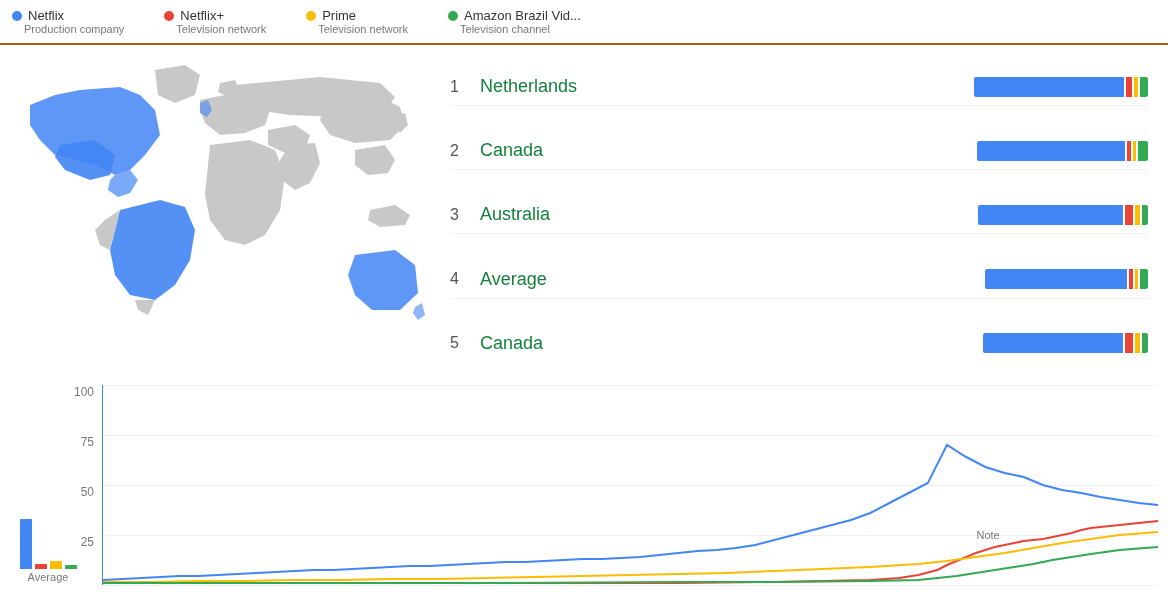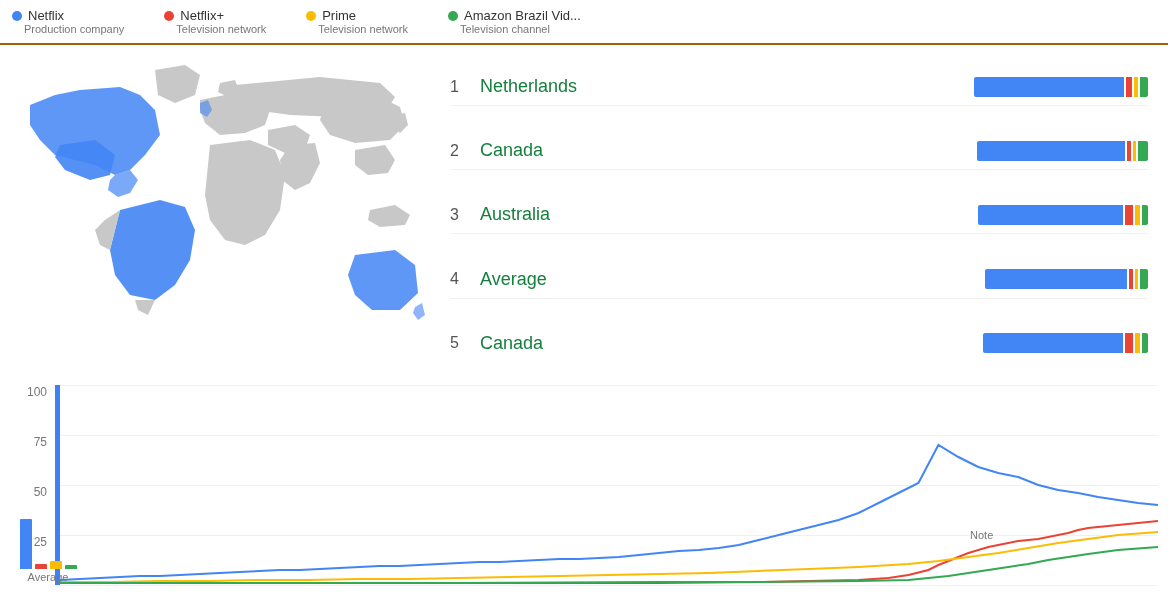--- a/index.html
+++ b/index.html
@@ -135,21 +135,21 @@
       align-items: flex-end;
       padding-right: 8px;
     }
     .y-label {
       font-size: 12px;
       color: #777;
     }
     .chart-area {
       position: relative;
       height: 200px;
-      border-left: 5px solid #3b82f6;
+      border-left: 1px solid #3b82f6;
       margin-bottom: 30px;
     }
     .chart-grid-line {
       position: absolute;
       left: 0;
       right: 0;
       border-top: 1px solid #f0f0f0;
     }
     .chart-svg {
       position: absolute;
@@ -331,21 +331,21 @@
       <div class="rank-bars">
         <div class="bar-blue" style="width:140px"></div>
         <div class="bar-red" style="width:8px"></div>
         <div class="bar-yellow" style="width:5px"></div>
         <div class="bar-green" style="width:6px"></div>
       </div>
     </div>
   </div>
 </div>
 
-<div class="chart-section" style="position:relative; height:230px; padding-left:55px; padding-right:10px;">
+<div class="chart-section" style="position:relative; height:230px; padding-left:55px; padding-right:10px;margin-left:47px;">
 
   <div class="chart-y-labels">
     <span class="y-label">100</span>
     <span class="y-label">75</span>
     <span class="y-label">50</span>
     <span class="y-label">25</span>
     <span class="y-label"></span>
   </div>
 
   <div class="chart-area">

